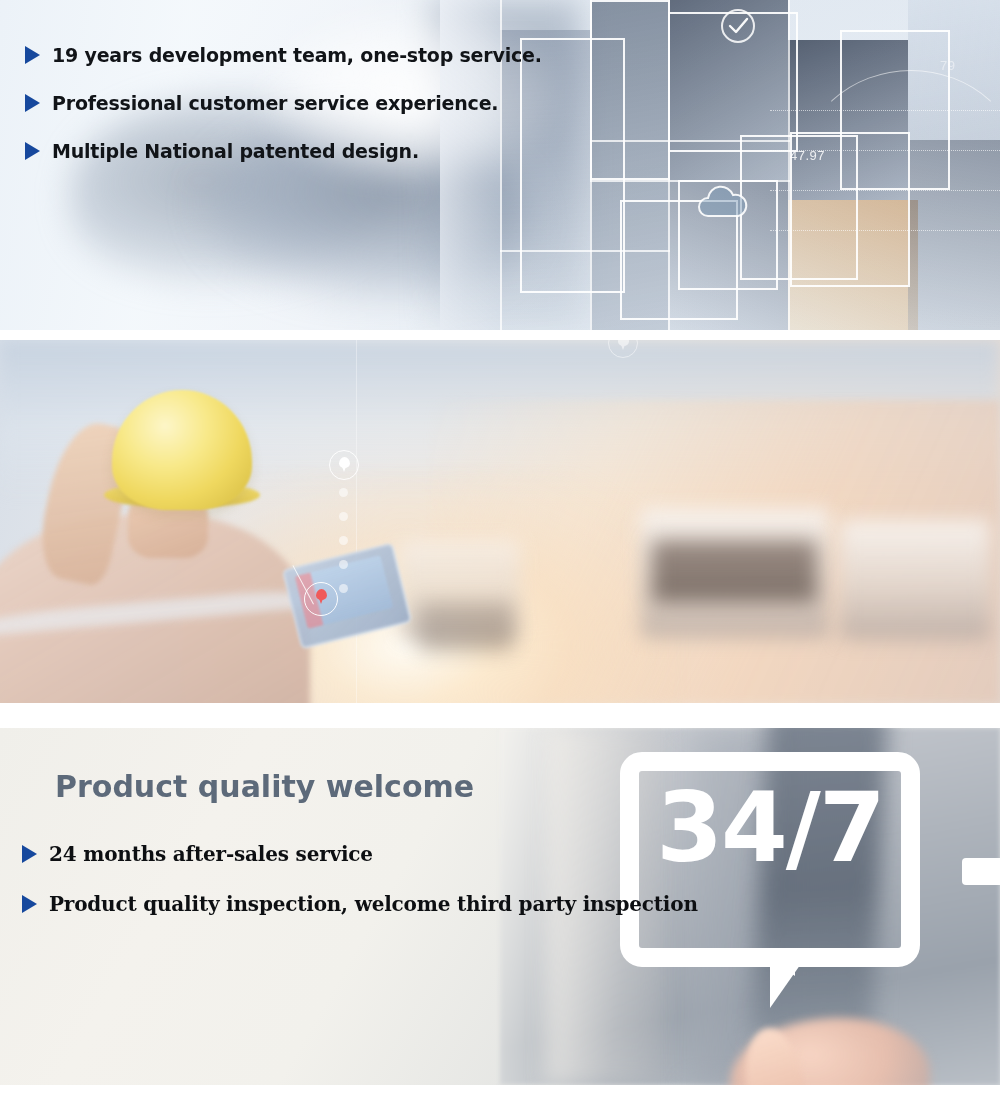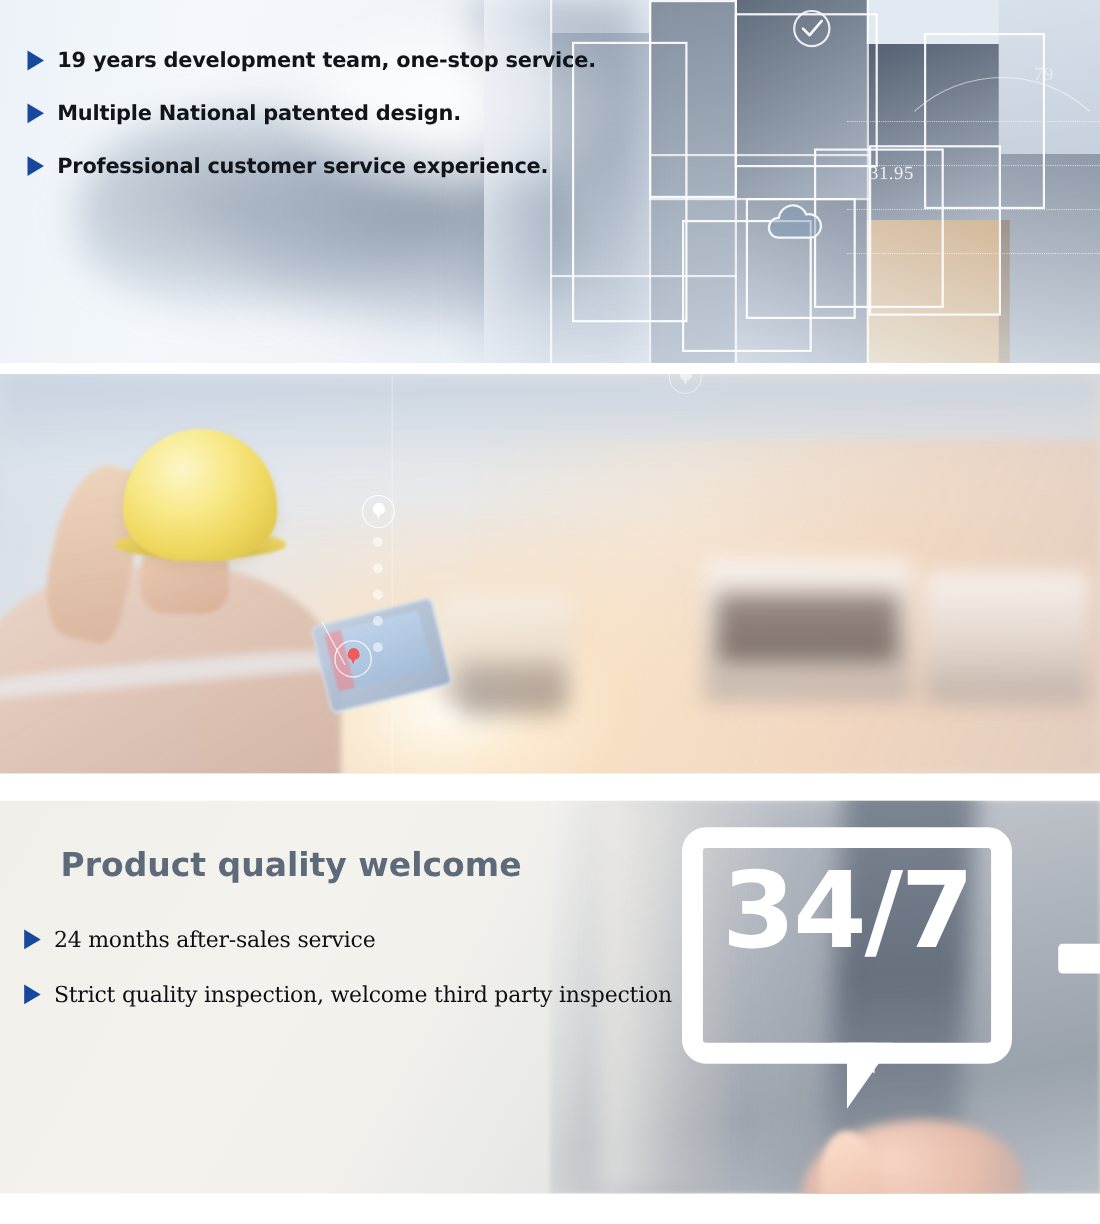--- a/index.html
+++ b/index.html
@@ -105,22 +105,22 @@
     border: 2px solid rgba(255,255,255,0.92);
     box-sizing: border-box;
   }
   .b1-collage .wline {
     position: absolute;
     background: rgba(255,255,255,0.75);
   }
   .b1-num {
     position: absolute;
     color: rgba(255,255,255,0.85);
-    font-family: Liberation Serif, serif;
-    font-size: 17px;
+    font-family: Liberation Sans, sans-serif;
+    font-size: 13px;
     letter-spacing: 0.5px;
   }
   .b1-dots {
     position: absolute;
     border-top: 1px dotted rgba(255,255,255,0.6);
   }
   .b1-curve {
     position: absolute;
     border: 1px solid rgba(255,255,255,0.55);
     border-color: rgba(255,255,255,0.55) transparent transparent transparent;
@@ -505,21 +505,21 @@
   .b3-item {
     display: flex;
     align-items: center;
     margin-bottom: 26px;
     margin-left: -33px;
   }
   .b3-item:last-child { margin-bottom: 0; }
   .b3-item-text {
     font-family: "DejaVu Serif", serif;
     font-size: 20px;
-    font-weight: normal;
+    font-weight: bold;
     color: #0d0f12;
     white-space: nowrap;
     letter-spacing: -0.2px;
   }
 </style>
 </head>
 <body>
 
 <div class="page">
 
@@ -557,46 +557,46 @@
       <div class="wline" style="left:150px;top:140px;width:200px;height:2px;"></div>
       <div class="wline" style="left:150px;top:180px;width:200px;height:2px;"></div>
       <div class="wline" style="left:60px;top:250px;width:170px;height:2px;"></div>
 
       <div class="b1-dots" style="left:330px;top:110px;width:230px;"></div>
       <div class="b1-dots" style="left:330px;top:150px;width:230px;"></div>
       <div class="b1-dots" style="left:330px;top:190px;width:230px;"></div>
       <div class="b1-dots" style="left:330px;top:230px;width:230px;"></div>
       <div class="b1-curve" style="left:360px;top:70px;width:220px;height:200px;"></div>
 
-      <span class="b1-num" style="left:350px;top:148px;">31.95</span>
+      <span class="b1-num" style="left:350px;top:148px;">47.97</span>
       <span class="b1-num" style="left:500px;top:58px;opacity:0.55;">79</span>
 
       <svg style="position:absolute;left:278px;top:6px;" width="40" height="40" viewBox="0 0 40 40">
         <circle cx="20" cy="20" r="16" fill="none" stroke="rgba(255,255,255,0.85)" stroke-width="2"></circle>
         <path d="M12 20 L18 26 L29 13" fill="none" stroke="rgba(255,255,255,0.95)" stroke-width="2.4" stroke-linecap="round" stroke-linejoin="round"></path>
       </svg>
 
       <svg style="position:absolute;left:252px;top:182px;" width="62" height="44" viewBox="0 0 62 44">
         <path d="M16 34 A9 9 0 0 1 16 16 A13 13 0 0 1 41 13 A10 10 0 0 1 46 34 Z" fill="rgba(120,150,180,0.45)" stroke="rgba(255,255,255,0.9)" stroke-width="2"></path>
       </svg>
     </div>
 
     <div class="b1-text">
       <ul class="b1-list">
         <li class="b1-item">
           <span class="tri-right"></span>
           <span class="b1-item-text">19 years development team, one-stop service.</span>
         </li>
         <li class="b1-item">
           <span class="tri-right"></span>
-          <span class="b1-item-text">Multiple National patented design.</span>
+          <span class="b1-item-text">Professional customer service experience.</span>
         </li>
         <li class="b1-item">
           <span class="tri-right"></span>
-          <span class="b1-item-text">Professional customer service experience.</span>
+          <span class="b1-item-text">Multiple National patented design.</span>
         </li>
       </ul>
     </div>
   </section>
 
   <section class="banner" id="banner-pricing">
     <div class="b2-sky"></div>
     <div class="b2-warm"></div>
     <div class="b2-sunburst"></div>
 
@@ -648,18 +648,18 @@
 
   <div class="b3-text">
     <h2 class="b3-title">Product quality welcome</h2>
     <ul class="b3-list">
       <li class="b3-item">
         <span class="tri-right"></span>
         <span class="b3-item-text">24 months after-sales service</span>
       </li>
       <li class="b3-item">
         <span class="tri-right"></span>
-        <span class="b3-item-text">Strict quality inspection, welcome third party inspection</span>
+        <span class="b3-item-text">Product quality inspection, welcome third party inspection</span>
       </li>
     </ul>
   </div>
 
 </div>
 
 </body></html>

